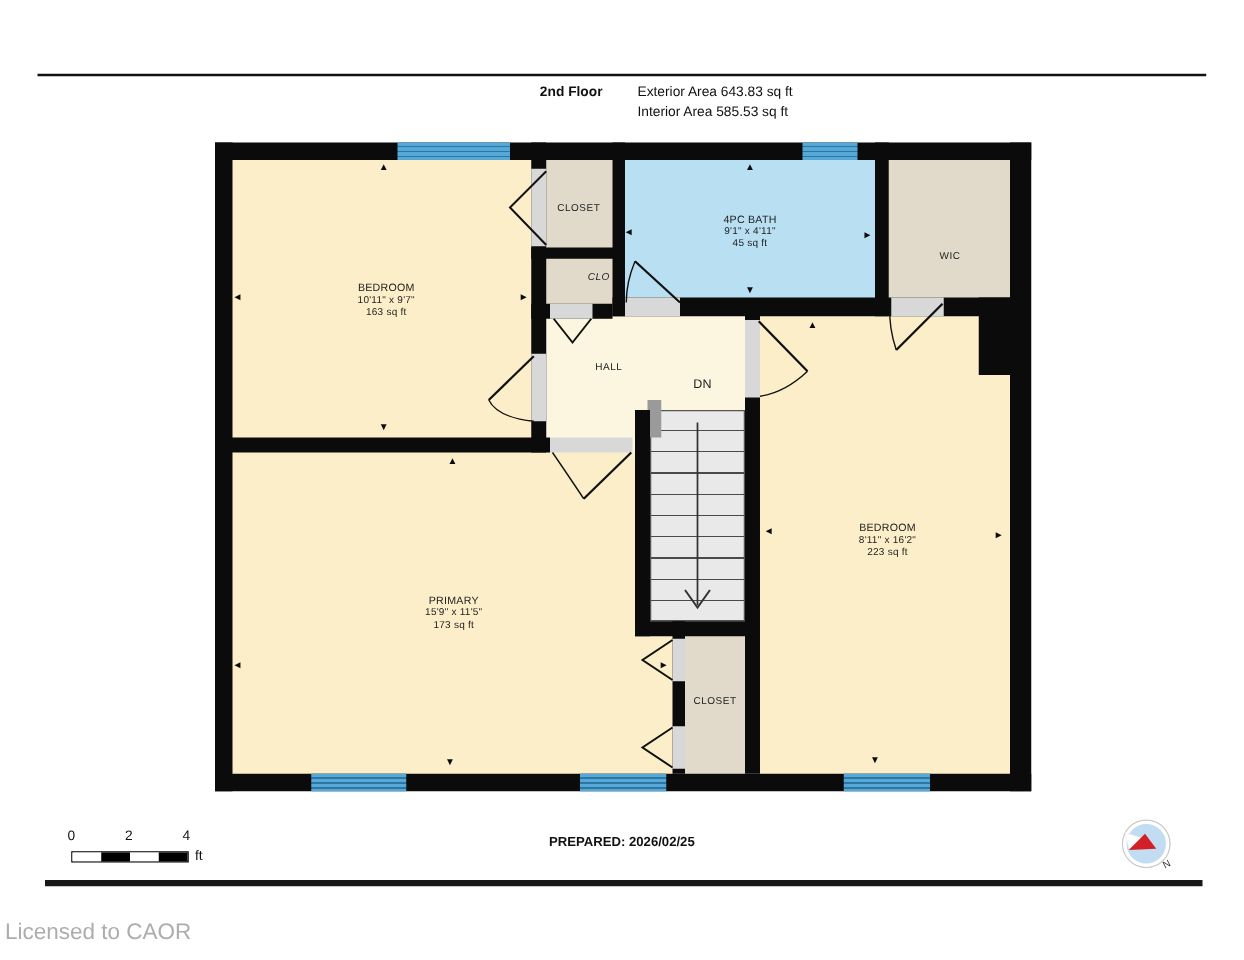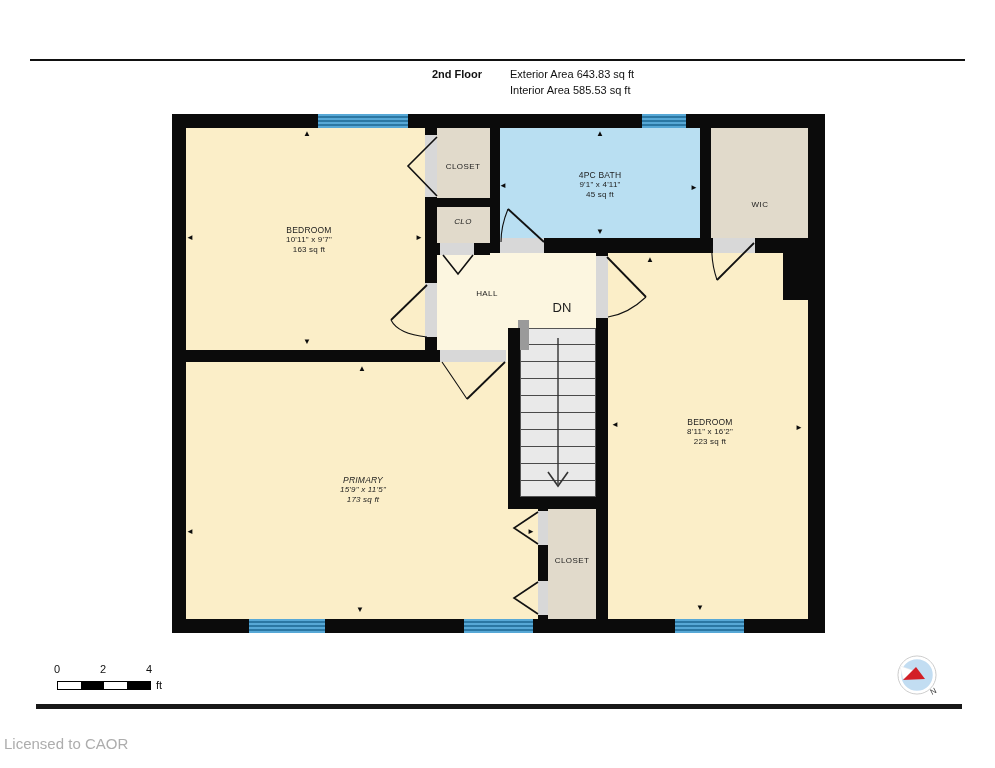--- a/index.html
+++ b/index.html
@@ -17,32 +17,32 @@
   .window{position:absolute;background:repeating-linear-gradient(180deg,
           var(--window,#57a8d6) 0 2.5px, var(--windowline,#2b77a3) 2.5px 4px);}
   .stairs{position:absolute;background:
           repeating-linear-gradient(180deg, var(--stair,#e9e9e9) 0 16px, #4a4a4a 16px 17px);
           box-shadow:inset 0 0 0 1px #555;}
   .newel{position:absolute;background:#9a9a9a;}
   .room-label{position:absolute;transform:translate(-50%,-50%);text-align:center;
               color:#1c1c1c;font-size:8.5px;line-height:10px;letter-spacing:.2px;white-space:nowrap;}
   .room-label .sub{font-size:8px;}
   .small-label{font-size:8px;letter-spacing:.4px;}
-  .dn-label{font-size:13px;}
+  .dn-label{font-size:10px;}
   .mark{position:absolute;transform:translate(-50%,-50%);font-size:8px;color:#0b0b0b;line-height:8px;}
   svg.overlay{position:absolute;left:0;top:0;pointer-events:none;}
   .scale-num{position:absolute;transform:translateX(-50%);font-size:11px;top:663px;}
   .scale-bar{position:absolute;left:57px;top:681px;width:92px;height:7px;border:1px solid #000;
              display:flex;}
   .scale-bar .seg{width:23px;height:100%;}
   .scale-ft{position:absolute;left:156px;top:679px;font-size:11px;}
   .prepared{position:absolute;left:0;top:668px;width:100%;text-align:center;
             font-size:10.5px;font-weight:600;}
   .disclaimer{position:absolute;left:0;top:712px;width:100%;text-align:center;font-size:10px;color:#111;}
-  .license{position:absolute;left:4px;top:735px;font-size:15px;color:#adadad;}
+  .license{position:absolute;left:4px;top:735px;font-size:18px;color:#adadad;}
   .footbar{position:absolute;left:36px;top:704px;width:926px;height:5px;background:#181818;}
 </style>
 </head>
 <body>
 
 <div class="page">
 
   <div class="rule" style="left:30px;top:59px;width:935px;height:2px;"></div>
   <div class="subfloor">2nd Floor</div>
   <div class="subarea" style="top:68px;">Exterior Area 643.83 sq ft</div>
@@ -109,35 +109,35 @@
     <path d="M558,338 L558,484" fill="none" stroke="#333" stroke-width="1.4"></path>
     <path d="M548,472 L558,486 L568,472" fill="none" stroke="#333" stroke-width="1.6"></path>
   </svg>
 
   <div class="room-label" style="left:309px;top:240px;">
     <div>BEDROOM</div>
     <div class="sub">10'11" x 9'7"</div>
     <div class="sub">163 sq ft</div>
   </div>
   <div class="room-label small-label" style="left:463px;top:167px;">CLOSET</div>
-  <div class="room-label small-label" style="left:463px;top:222px;font-style:italic;">CLO</div>
+  <div class="room-label small-label" style="left:479px;top:222px;font-style:italic;">CLO</div>
   <div class="room-label" style="left:600px;top:185px;">
     <div>4PC BATH</div>
     <div class="sub">9'1" x 4'11"</div>
     <div class="sub">45 sq ft</div>
   </div>
   <div class="room-label small-label" style="left:760px;top:185px;margin-top:20px;">WIC</div>
   <div class="room-label small-label" style="left:487px;top:294px;">HALL</div>
   <div class="room-label dn-label" style="left:562px;top:308px;">DN</div>
   <div class="room-label" style="left:710px;top:432px;">
     <div>BEDROOM</div>
     <div class="sub">8'11" x 16'2"</div>
     <div class="sub">223 sq ft</div>
   </div>
-  <div class="room-label" style="left:363px;top:490px;font-style:italic;">
+  <div class="room-label" style="left:363px;top:490px;">
     <div>PRIMARY</div>
     <div class="sub">15'9" x 11'5"</div>
     <div class="sub">173 sq ft</div>
   </div>
   <div class="room-label small-label" style="left:572px;top:561px;">CLOSET</div>
 
   <div id="markers-layer">
       <span class="mark" style="left: 307px; top: 134px;">▲</span>
       <span class="mark" style="left: 190px; top: 238px;">◄</span>
       <span class="mark" style="left: 419px; top: 238px;">►</span>
@@ -160,20 +160,21 @@
   <div class="scale-num" style="left:103px;">2</div>
   <div class="scale-num" style="left:149px;">4</div>
   <div class="scale-bar">
     <div class="seg" style="background:#fff;"></div>
     <div class="seg" style="background:#000;"></div>
     <div class="seg" style="background:#fff;"></div>
     <div class="seg" style="background:#000;"></div>
   </div>
   <div class="scale-ft">ft</div>
 
+  <div class="prepared">PREPARED: 2026/02/25</div>
 
   <svg class="overlay" style="left:890px;top:650px;" width="60" height="58">
     <circle cx="27" cy="25" r="19" fill="none" stroke="#c9c9c9" stroke-width="1"></circle>
     <circle cx="27" cy="25" r="17" fill="#c2ddf2" stroke="#ffffff" stroke-width="2.5"></circle>
     <polygon points="10,16 28,22 13,29" fill="#ffffff" stroke="#e8e8e8" stroke-width="0.5"></polygon>
     <polygon points="13,30 35,29 26,17" fill="#d31f26"></polygon>
     <text x="42" y="45" font-size="8" fill="#333" transform="rotate(-28 42 45)">N</text>
   </svg>
 
   <div class="footbar"></div>

